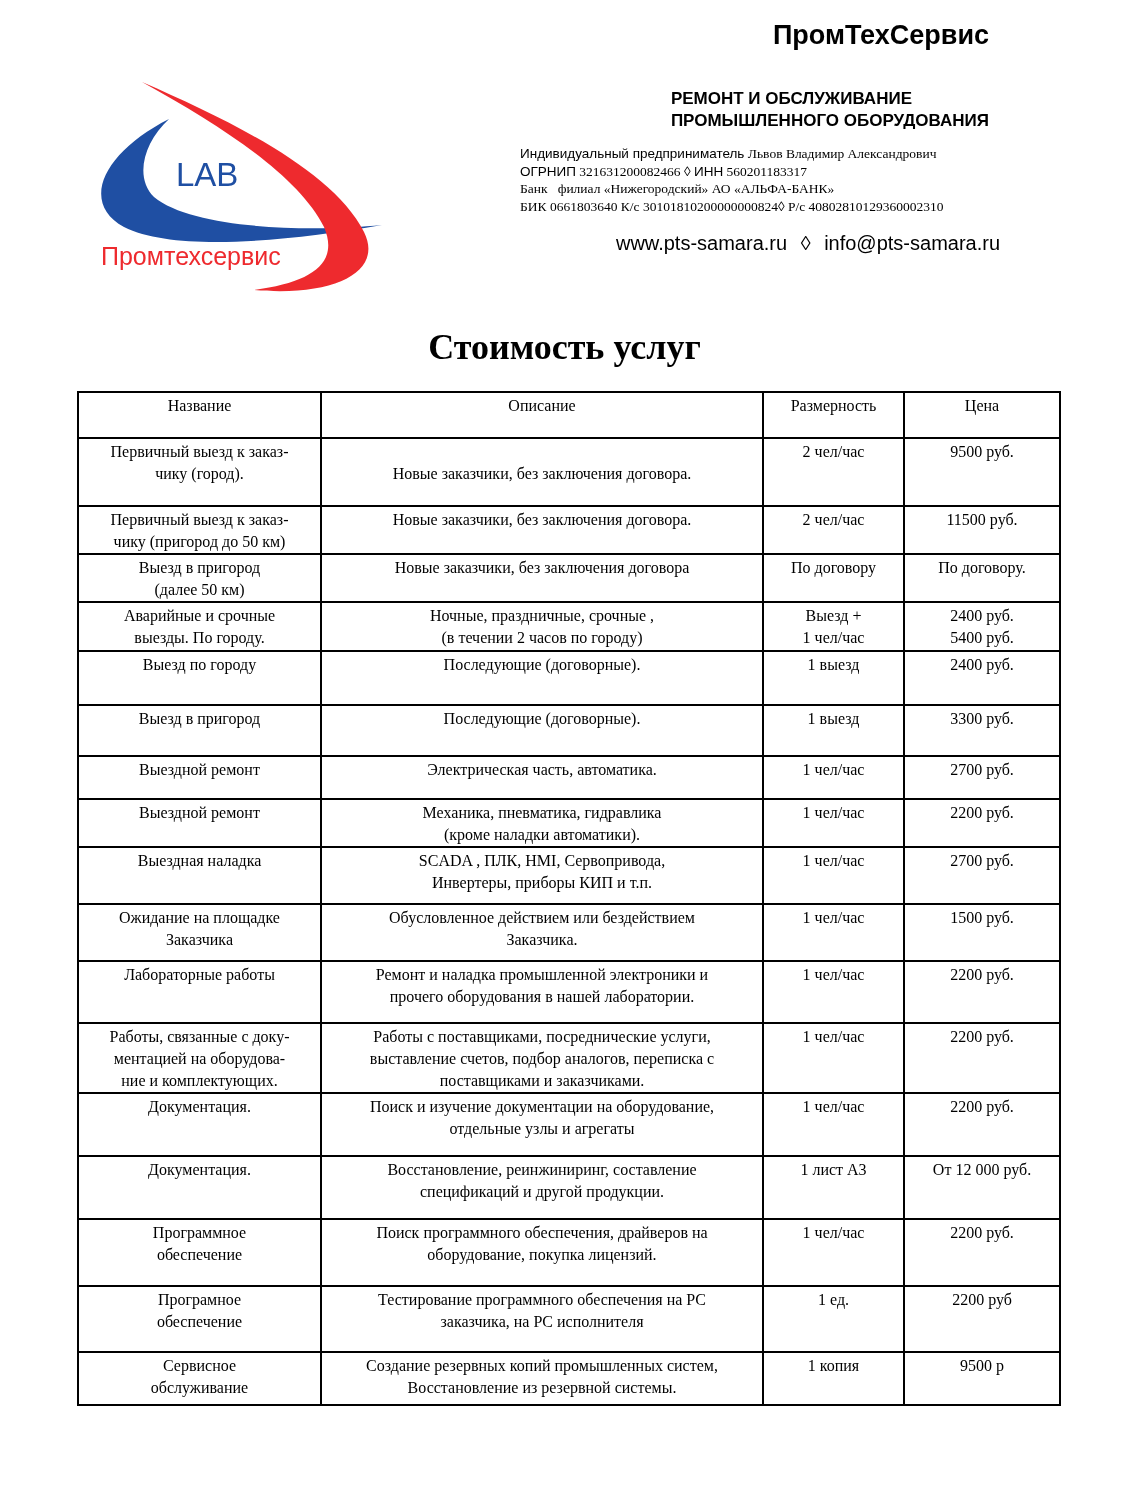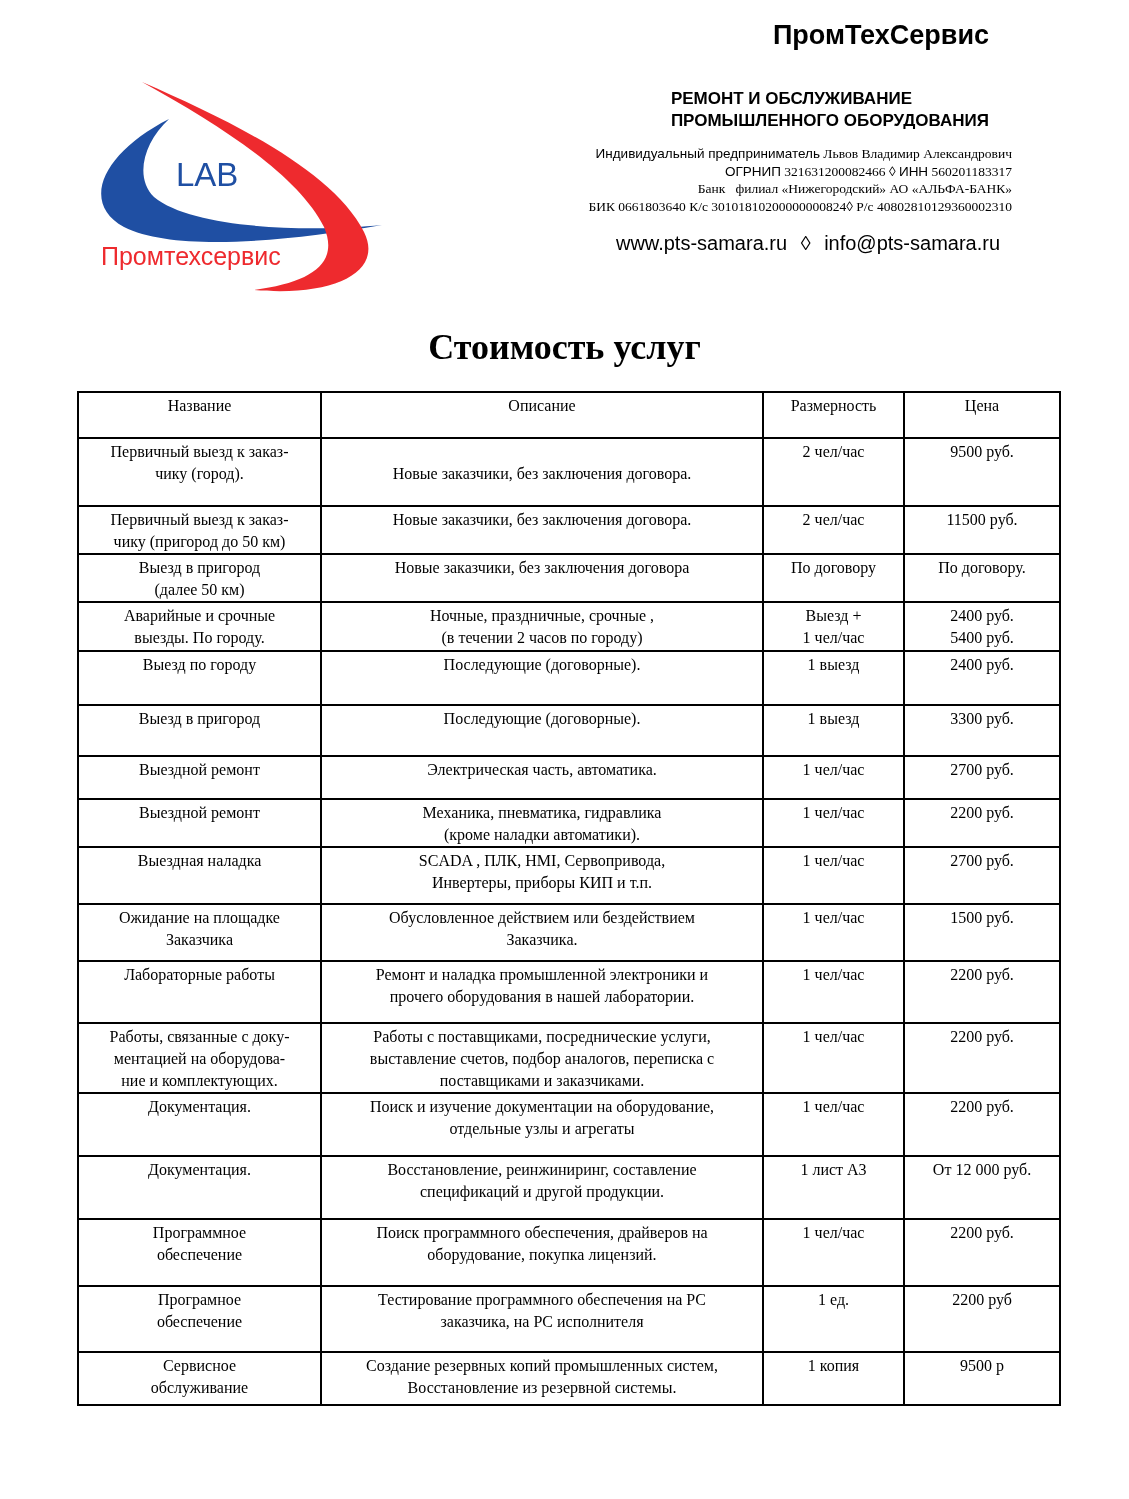--- a/index.html
+++ b/index.html
@@ -3,21 +3,21 @@
   <meta charset="utf-8">
   <style>
     html, body { margin: 0; padding: 0; background: #ffffff; }
     body { width: 1129px; height: 1499px; position: relative; overflow: hidden; color: #000; }
     .abs { position: absolute; }
     .sans { font-family: "Liberation Sans", sans-serif; }
     .serif { font-family: "Liberation Serif", serif; }
 
     #company-name { right: 140px; top: 20px; font-size: 27px; font-weight: bold; text-align: right; white-space: nowrap; }
     #tagline { right: 140px; top: 76px; font-size: 17px; font-weight: bold; text-align: left; line-height: 22px; white-space: nowrap; margin-top: 12px; }
-    #legal { left: 520px; width: 492px; top: 145px; text-align: right; font-size: 13.5px; line-height: 17.5px; }
+    #legal { left: 520px; width: 492px; top: 145px; text-align: left; font-size: 13.5px; line-height: 17.5px; }
     #legal .l { white-space: nowrap; }
     #contacts { left: 528px; width: 560px; top: 232px; text-align: center; font-size: 20px; white-space: nowrap; }
     #contacts .sep { padding: 0 8px; }
 
     #logo { left: 84px; top: 82px; width: 310px; height: 215px; }
 
     #doc-title { left: 0; width: 1129px; top: 326px; text-align: center; font-size: 36px; font-weight: bold; }
 
     #price-table { left: 77px; top: 391px; width: 982px; border-collapse: collapse; table-layout: fixed; }
     #price-table td, #price-table th {

